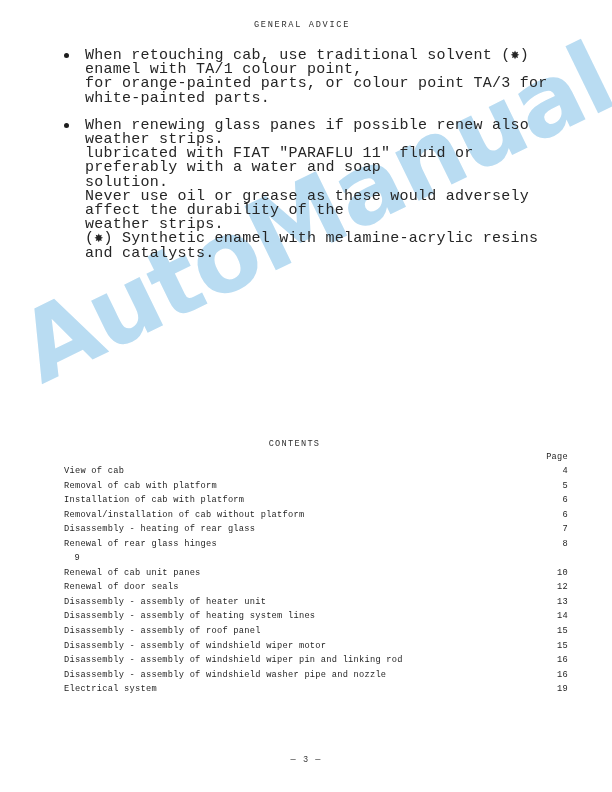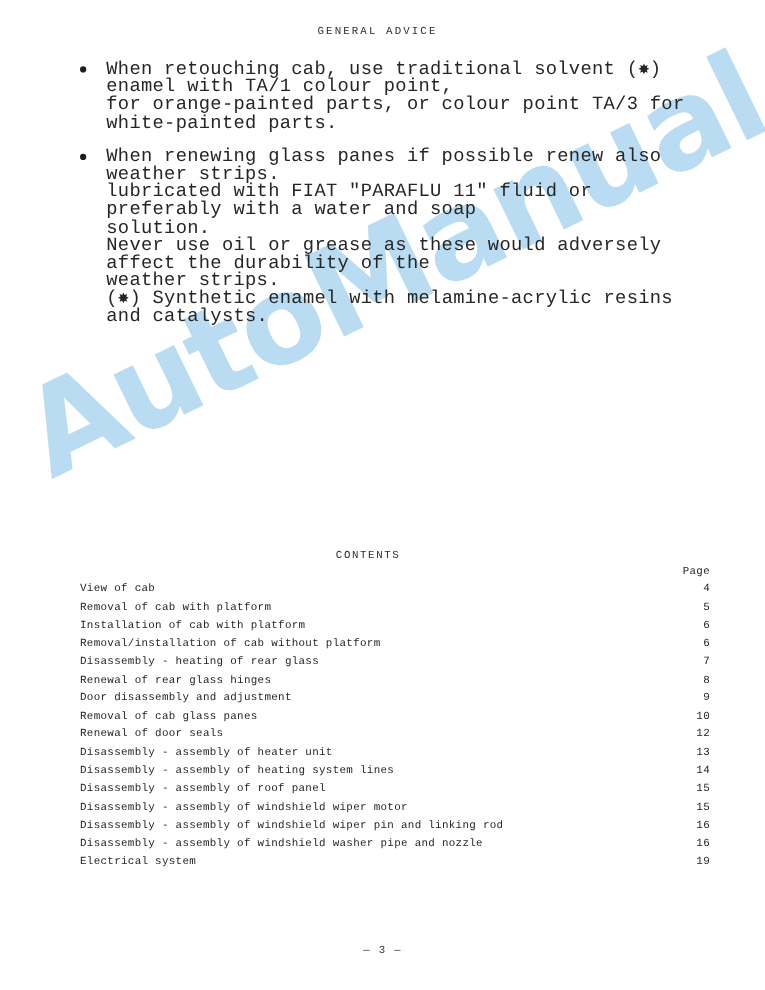--- a/index.html
+++ b/index.html
@@ -208,25 +208,24 @@
       </div>
       <div class="toc-row">
         <span class="toc-label">Disassembly - heating of rear glass</span>
         <span class="toc-page">7</span>
       </div>
       <div class="toc-row">
         <span class="toc-label">Renewal of rear glass hinges</span>
         <span class="toc-page">8</span>
       </div>
       <div class="toc-row">
-        <span class="toc-label">Door disassembly and adjustment</span>
         <span class="toc-page">9</span>
       </div>
       <div class="toc-row">
-        <span class="toc-label">Removal of cab glass panes</span>
+        <span class="toc-label">Renewal of cab unit panes</span>
         <span class="toc-page">10</span>
       </div>
       <div class="toc-row">
         <span class="toc-label">Renewal of door seals</span>
         <span class="toc-page">12</span>
       </div>
       <div class="toc-row">
         <span class="toc-label">Disassembly - assembly of heater unit</span>
         <span class="toc-page">13</span>
       </div>

